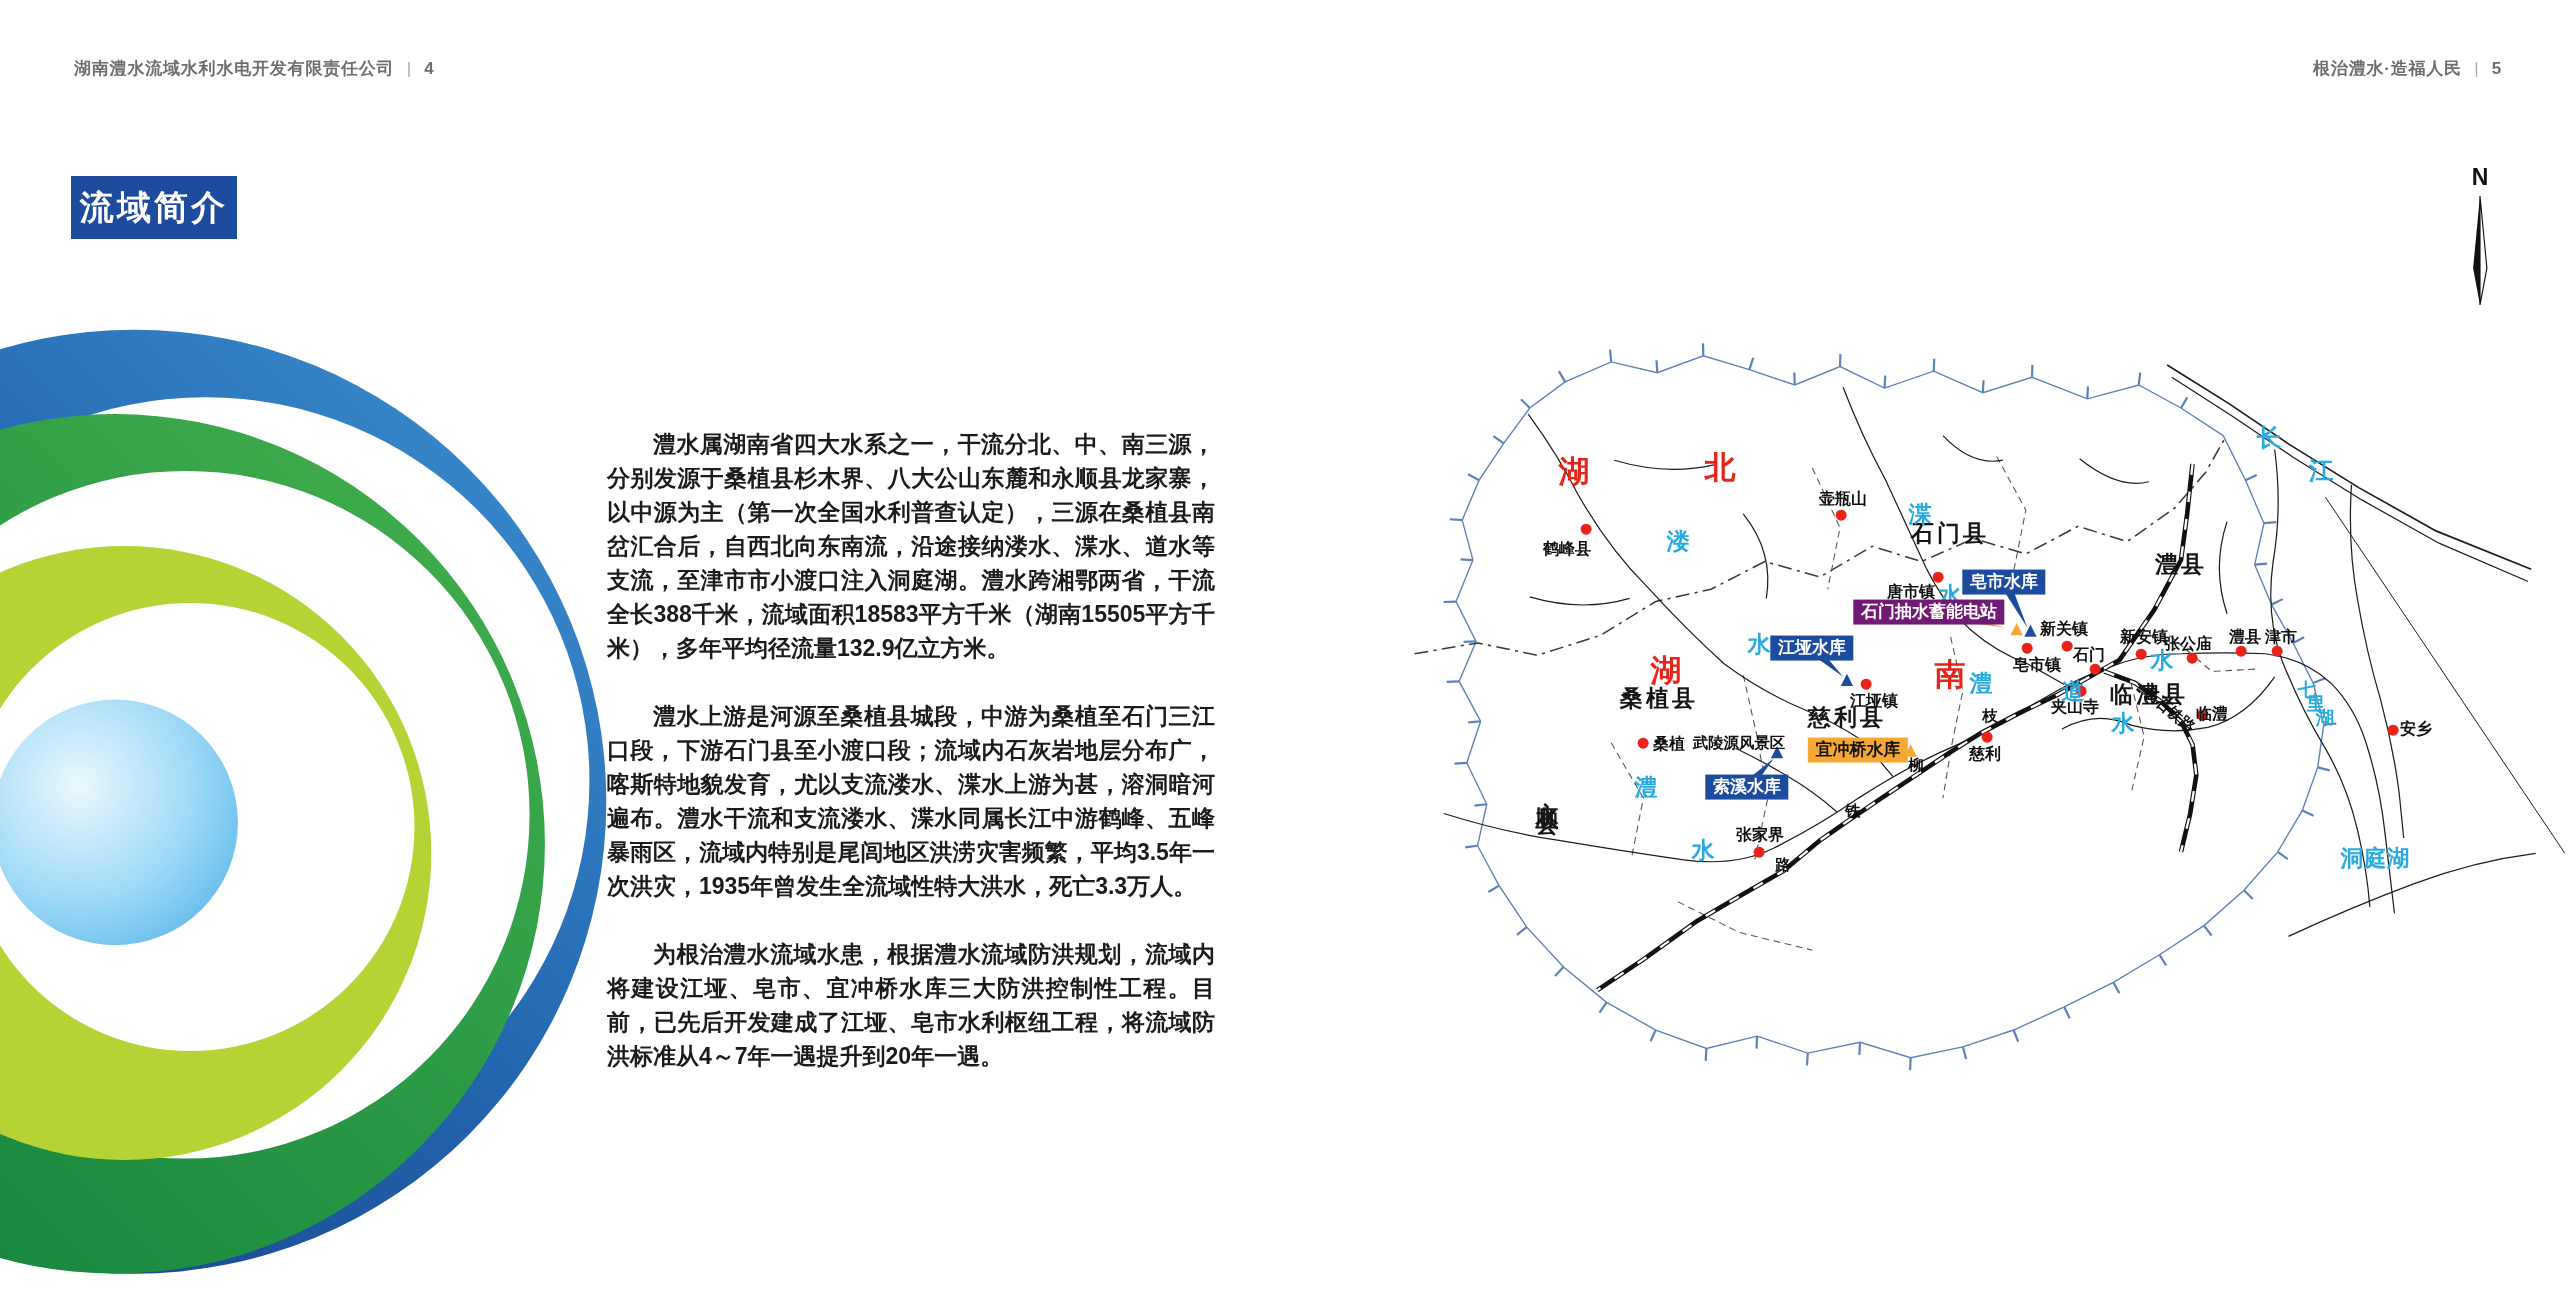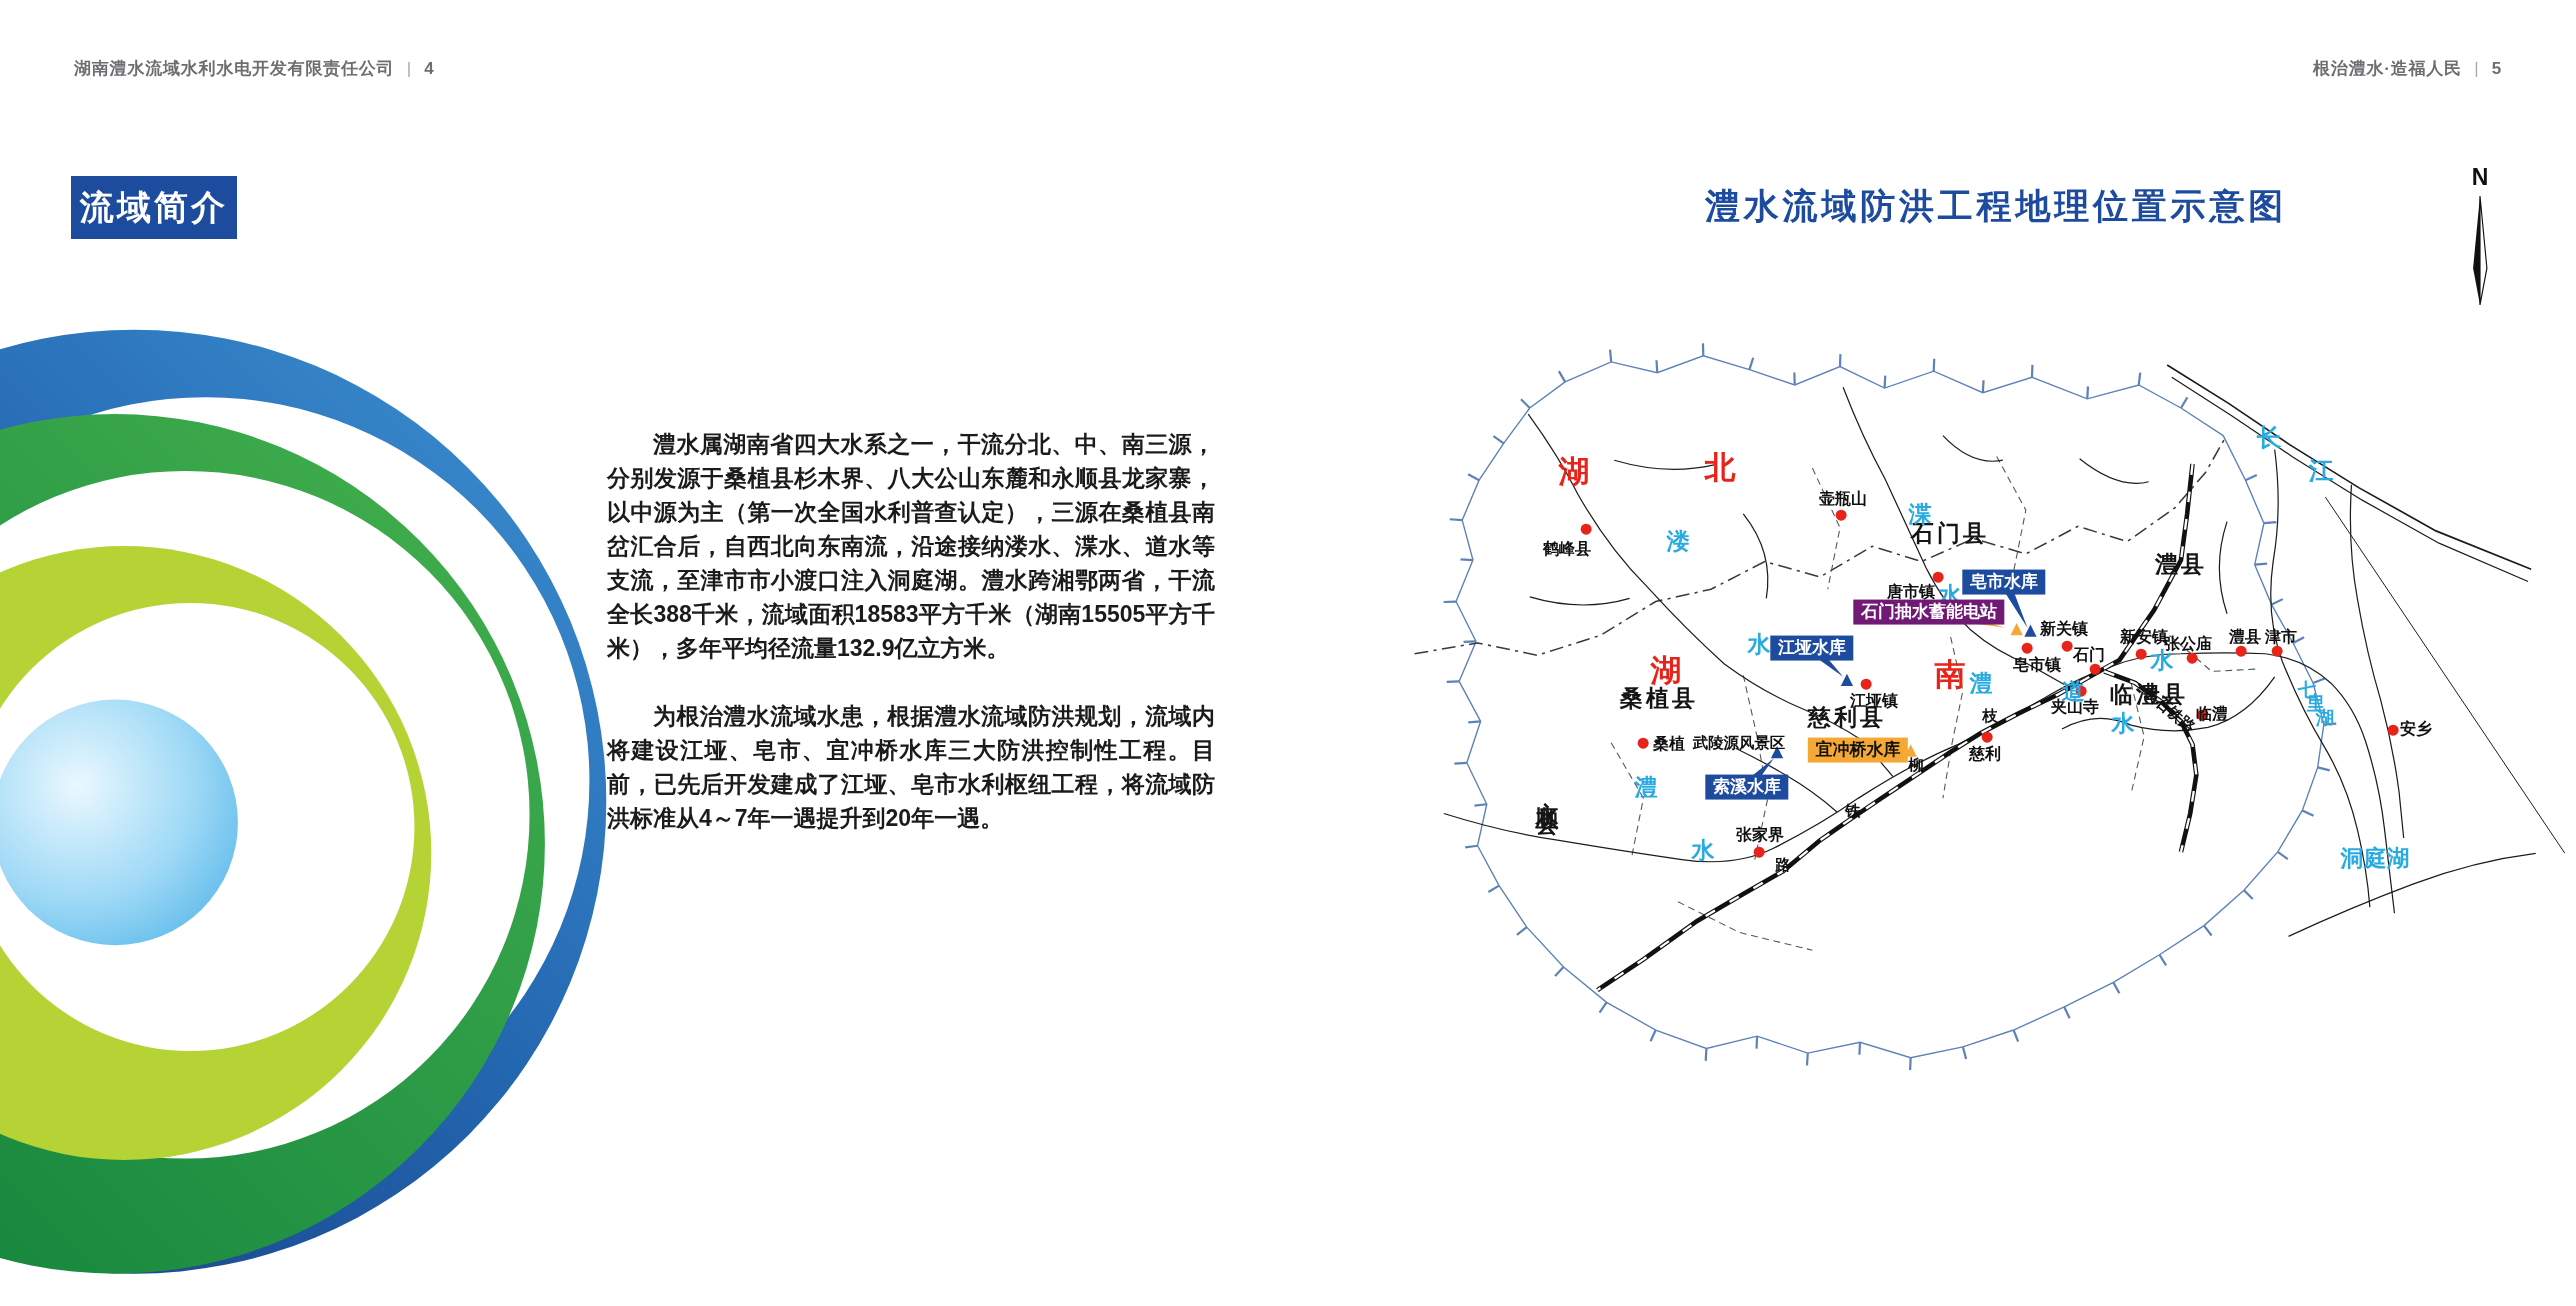--- a/index.html
+++ b/index.html
@@ -53,20 +53,21 @@
     <span>湖南澧水流域水利水电开发有限责任公司</span><span class="sep">|</span><span>4</span>
   </div>
   <div class="hdr hdr-right">
     <span>根治澧水·造福人民</span><span class="sep">|</span><span>5</span>
   </div>
 
   <div class="section-title">流域简介</div>
 
   <div class="body-text">
     <p>澧水属湖南省四大水系之一，干流分北、中、南三源，分别发源于桑植县杉木界、八大公山东麓和永顺县龙家寨，以中源为主（第一次全国水利普查认定），三源在桑植县南岔汇合后，自西北向东南流，沿途接纳溇水、渫水、道水等支流，至津市市小渡口注入洞庭湖。澧水跨湘鄂两省，干流全长388千米，流域面积18583平方千米（湖南15505平方千米），多年平均径流量132.9亿立方米。</p>
+    <p>澧水上游是河源至桑植县城段，中游为桑植至石门三江口段，下游石门县至小渡口段；流域内石灰岩地层分布广，喀斯特地貌发育，尤以支流溇水、渫水上游为甚，溶洞暗河遍布。澧水干流和支流溇水、渫水同属长江中游鹤峰、五峰暴雨区，流域内特别是尾闾地区洪涝灾害频繁，平均3.5年一次洪灾，1935年曾发生全流域性特大洪水，死亡3.3万人。</p>
     <p>为根治澧水流域水患，根据澧水流域防洪规划，流域内将建设江垭、皂市、宜冲桥水库三大防洪控制性工程。目前，已先后开发建成了江垭、皂市水利枢纽工程，将流域防洪标准从4～7年一遇提升到20年一遇。</p>
   </div>
 
   <div class="logo-wrap">
     <svg width="614" height="967" viewBox="0 0 800 1260">
       <defs>
         <linearGradient id="gBlue" x1="1" y1="0" x2="0" y2="1">
           <stop offset="0" stop-color="#3f93d4"></stop>
             <stop offset="0.45" stop-color="#2366b0"></stop>
             <stop offset="1" stop-color="#143577"></stop>
@@ -84,21 +85,20 @@
       <circle cx="175" cy="625" r="615" fill="url(#gBlue)"></circle>
       <circle cx="268" cy="598" r="500" fill="#ffffff"></circle>
       <circle cx="150" cy="680" r="560" fill="url(#gGreen)"></circle>
       <circle cx="242" cy="642" r="448" fill="#ffffff"></circle>
       <circle cx="162" cy="692" r="400" fill="#b5d334"></circle>
       <circle cx="248" cy="658" r="292" fill="#ffffff"></circle>
       <circle cx="150" cy="652" r="160" fill="url(#gSphere)"></circle>
     </svg>
   </div>
 
-  <div class="map-title">澧水流域防洪工程地理位置示意图</div>
 
   <div class="compass">
     <div class="compass-n">N</div>
     <svg width="34" height="115" viewBox="0 0 44 150">
       <polygon points="22,4 13,98 22,146" fill="#111"></polygon>
       <polygon points="22,4 31,98 22,146" fill="#fff" stroke="#111" stroke-width="1.5"></polygon>
     </svg>
   </div>
 
   <div class="map-area">

